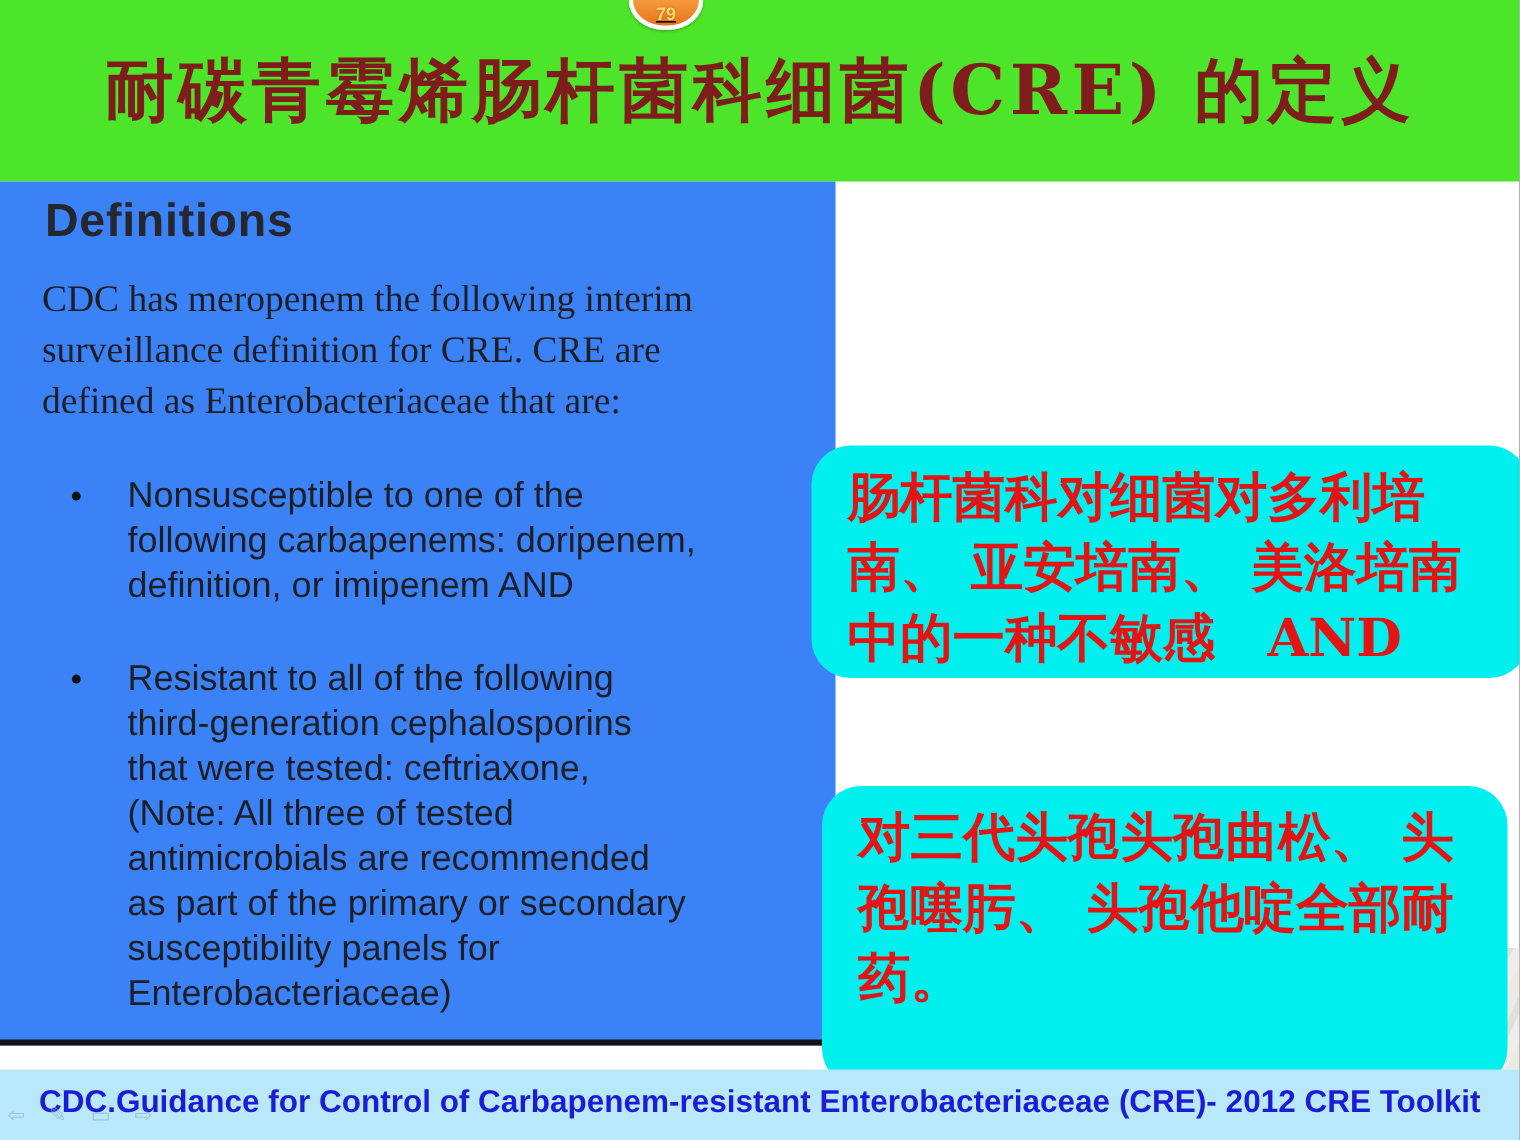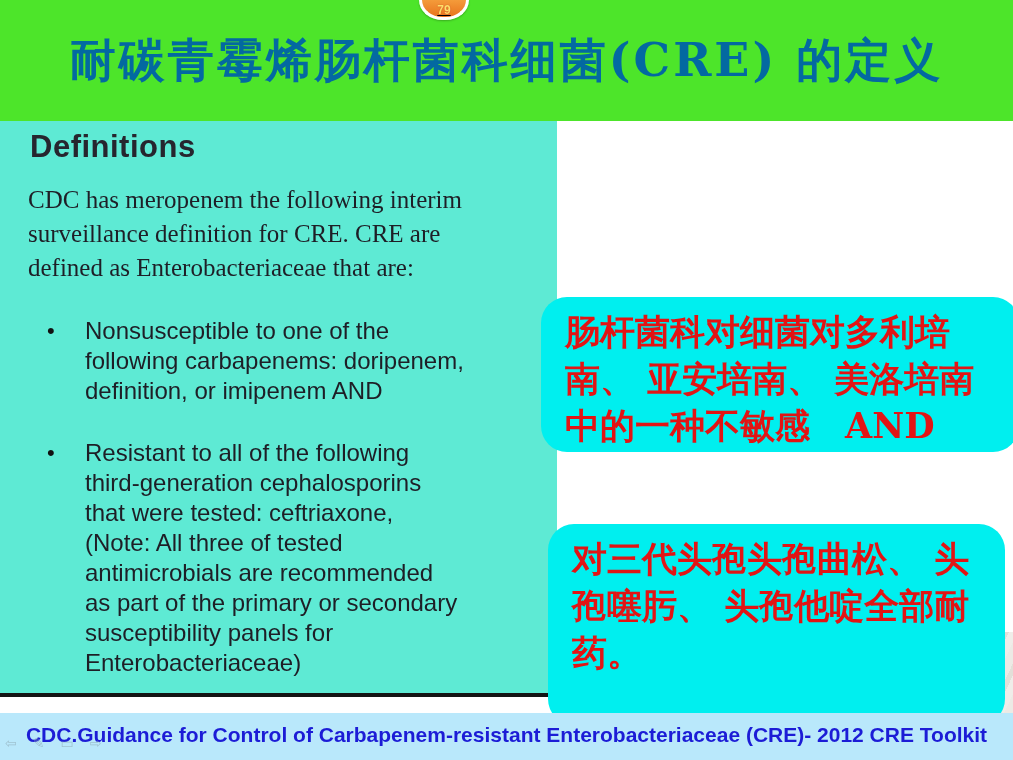--- a/index.html
+++ b/index.html
@@ -7,41 +7,41 @@
     position:relative; width:1013px; height:760px; overflow:hidden;
     background:#ffffff; font-family:"Liberation Sans", sans-serif;
   }
   
   .header-band{
     position:absolute; left:0; top:0; width:1013px; height:121px;
     background:#4de52a;
   }
   .slide-title{
     position:absolute; left:0; top:30px; width:1013px;
-    text-align:center; color:#0369a1; font-weight:bold;
+    text-align:center; color:#7f1d1d; font-weight:bold;
     font-size:46px; letter-spacing:3px;
     font-family:"DejaVu Serif","Liberation Serif",serif;
     white-space:nowrap;
   }
   .page-badge{
     position:absolute; left:419px; top:0; width:44px; height:17px;
     background:linear-gradient(#f49b3a,#e8731d);
     border:3px solid #ffffff; border-top:none;
     border-radius:0 0 26px 26px / 0 0 22px 22px;
     box-shadow:0 1px 2px rgba(0,0,0,.25);
     text-align:center; overflow:hidden;text-decoration:underline;
   }
   .page-badge span{
     color:#ffe066; font-size:12px; font-weight:bold; line-height:13px;
     text-shadow:0 0 1px #b33;
   }
   
   .doc{
     position:absolute; left:0; top:121px; width:557px; height:572px;
-    background:#5eead4; border-bottom:4px solid #141414;
+    background:#3b82f6; border-bottom:4px solid #141414;
     color:#1e1e26;
   }
   .doc-heading{
     position:absolute; left:30px; top:8px;
     font-size:31px; font-weight:bold; color:#26262e;
     font-family:"Liberation Sans",sans-serif; letter-spacing:0.5px;
   }
   .doc-body{
     position:absolute; left:28px; top:62px; width:525px;
     font-family:"Liberation Serif","DejaVu Serif",serif;

